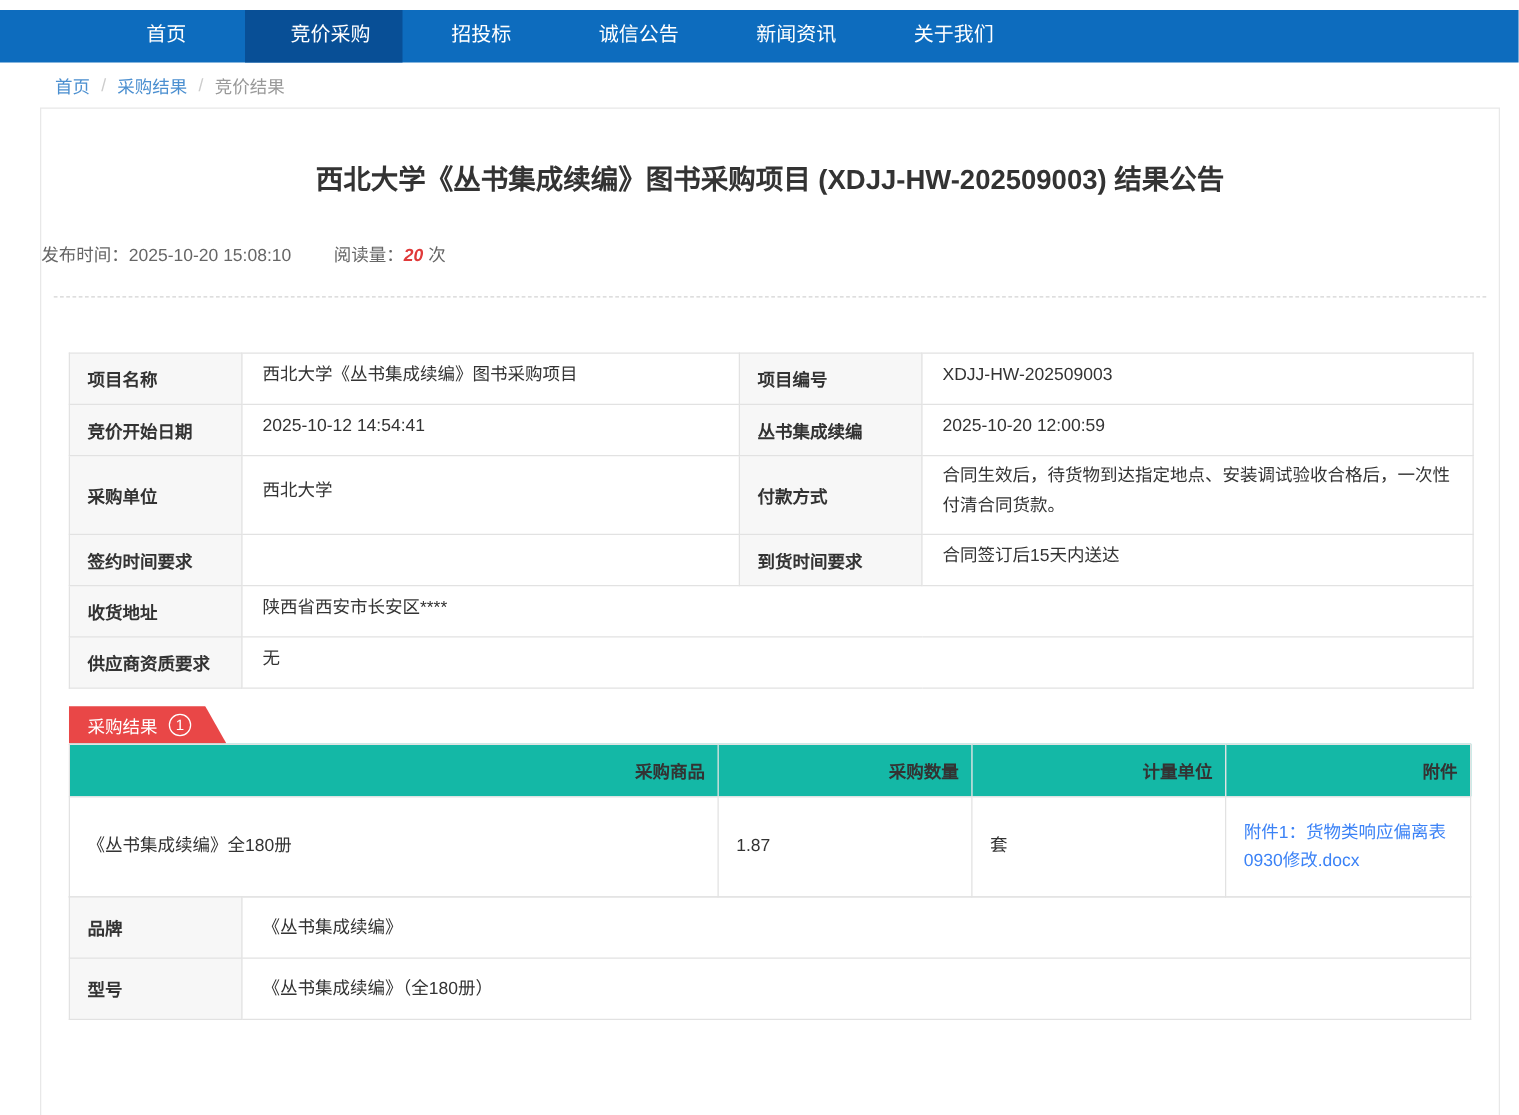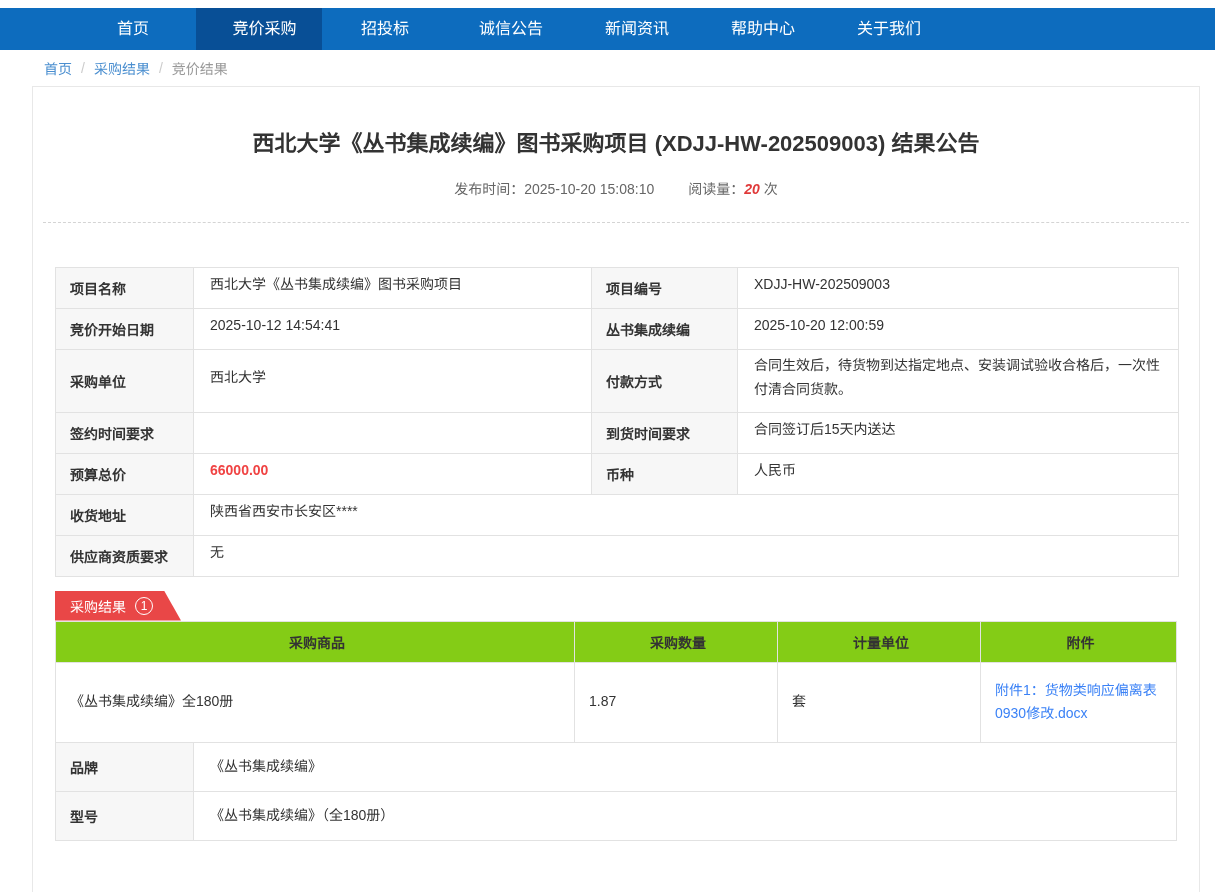--- a/index.html
+++ b/index.html
@@ -45,22 +45,21 @@
     padding-bottom: 30px;
   }
   .page-title {
     margin-top: 38px;
     text-align: center;
     font-size: 22px;
     font-weight: 700;
     color: #333;
   }
   .meta {
-    margin-top: 21px;
-    text-align: center;
+    margin-top: 36px;
     font-size: 14px;
     color: #666;
   }
   .meta .views-label { margin-left: 34px; }
   .meta .views-num { color: #e03a3a; font-style: italic; font-weight: 700; margin-right: 4px; }
   .dashed-sep {
     border: none;
     border-top: 1px dashed #d4d4d4;
     margin: 24px 10px 0 10px;
   }
@@ -92,41 +91,40 @@
     width: 18px; height: 18px;
     border: 1px solid #fff;
     border-radius: 50%;
     font-size: 12px;
     line-height: 16px;
     text-align: center;
     flex: 0 0 auto;
   }
   .result-wrap { margin: 0 22px; }
   .result-table th {
-    background: #84cc16;
+    background: #14b8a6;
     font-weight: 700;
-    text-align: center;
+    text-align: right;
     padding: 10px 10px 10px 14px;
     font-family: Liberation Serif, serif;
   }
   .result-table .val { padding: 16px 14px; }
   .attach-link { color: #3b82f6; text-decoration: none; cursor: pointer; line-height: 1.7; display: inline-block; }
   .details-table .lbl { padding: 12px 10px 12px 14px; }
   .details-table .val { padding: 12px 14px 12px 16px; }
 </style>
 </head>
 <body>
 
 <header class="topbar">
   <div class="nav-item">首页</div>
   <div class="nav-item active">竞价采购</div>
   <div class="nav-item">招投标</div>
   <div class="nav-item">诚信公告</div>
   <div class="nav-item">新闻资讯</div>
-  <div class="nav-item">帮助中心</div>
   <div class="nav-item">关于我们</div>
 </header>
 
 <nav class="breadcrumb">
   <a>首页</a>
   <span class="sep">/</span>
   <a>采购结果</a>
   <span class="sep">/</span>
   <span class="current">竞价结果</span>
 </nav>
@@ -169,26 +167,20 @@
         <td class="lbl">付款方式</td>
         <td class="val">合同生效后，待货物到达指定地点、安装调试验收合格后，一次性付清合同货款。</td>
       </tr>
       <tr>
         <td class="lbl">签约时间要求</td>
         <td class="val"></td>
         <td class="lbl">到货时间要求</td>
         <td class="val">合同签订后15天内送达</td>
       </tr>
       <tr>
-        <td class="lbl">预算总价</td>
-        <td class="val price-red">66000.00</td>
-        <td class="lbl">币种</td>
-        <td class="val">人民币</td>
-      </tr>
-      <tr>
         <td class="lbl">收货地址</td>
         <td class="val" colspan="3">陕西省西安市长安区****</td>
       </tr>
       <tr>
         <td class="lbl">供应商资质要求</td>
         <td class="val" colspan="3">无</td>
       </tr>
     </tbody>
       </table>
   </div>

